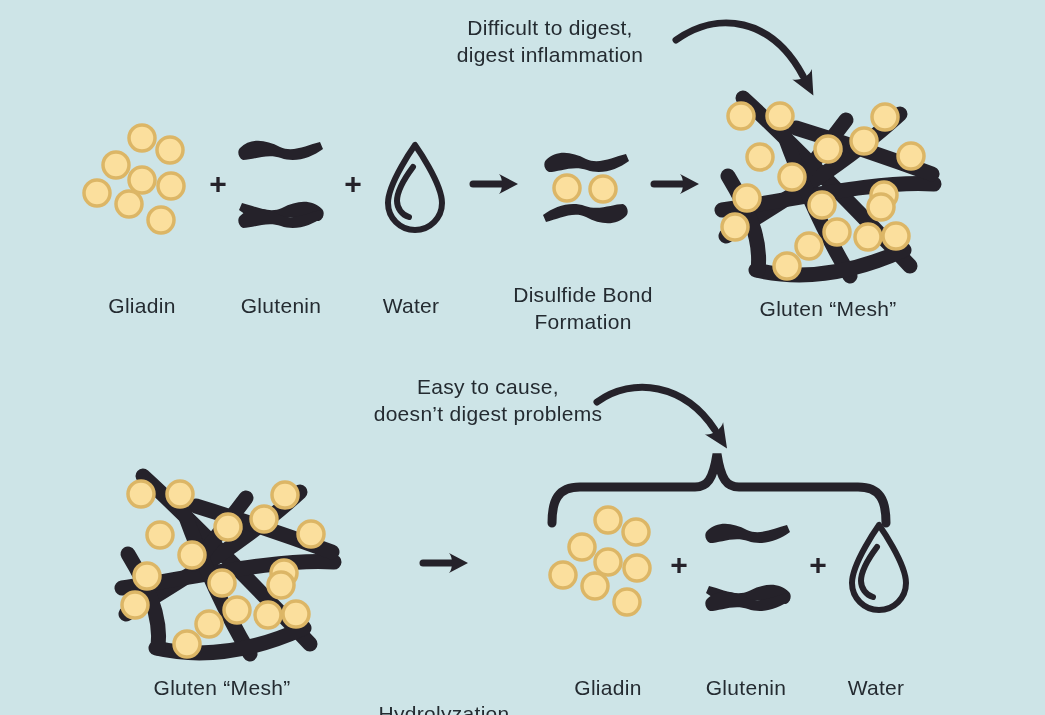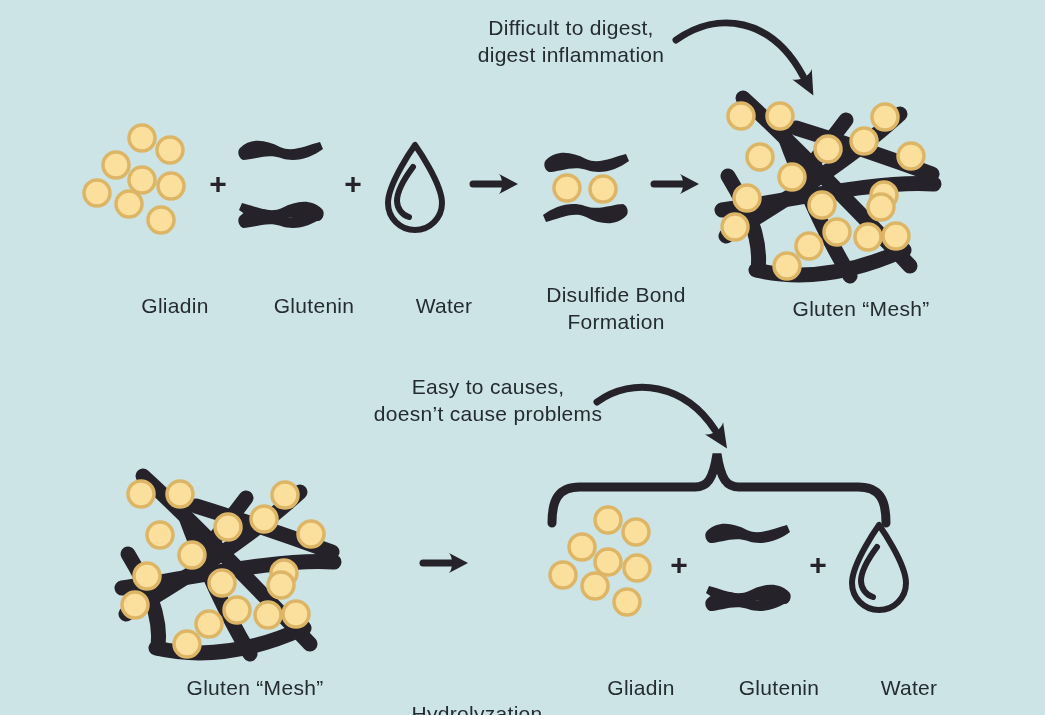--- a/index.html
+++ b/index.html
@@ -6,21 +6,21 @@
     --background:#cde4e7; --ink:#25222a; --text:#242b31;
     --dot-fill:#fbdf9d; --dot-stroke:#dcb666;
   }
   html,body{margin:0;padding:0;}
   body{font-family:"Liberation Sans","DejaVu Sans",sans-serif;}
   .canvas{position:relative;width:1045px;height:715px;background:var(--background);overflow:hidden;}
   .abs{position:absolute;}
   .label{
     position:absolute;transform:translateX(-50%);
     color:var(--text);font-size:21px;font-weight:500;letter-spacing:.3px;
-    white-space:nowrap;text-align:center;line-height:27px;margin-left:33px;
+    white-space:nowrap;text-align:center;line-height:27px;
   }
   .annotation{
     position:absolute;transform:translateX(-50%);
     color:var(--text);font-size:21px;font-weight:500;letter-spacing:.3px;
     text-align:center;line-height:27px;white-space:nowrap;
   }
   .plus{
     position:absolute;transform:translate(-50%,-50%);
     color:var(--ink);font-size:30px;font-weight:600;line-height:1;
   }
@@ -112,21 +112,21 @@
             <circle cx="139" cy="148" r="13"></circle>
           <circle cx="170" cy="153" r="13"></circle>
             <circle cx="198" cy="152" r="13"></circle>
           <circle cx="111" cy="162" r="13"></circle>
             <circle cx="89" cy="182" r="13"></circle>
         </g>
       </symbol>
     </defs>
   </svg>
 
-  <div class="annotation" style="left:571px;top:14px">
+  <div class="annotation" style="left:550px;top:14px">
     <div>Difficult to digest,</div>
     <div>digest inflammation</div>
   </div>
 
   <svg class="abs" style="left:660px;top:8px" width="165" height="95" viewBox="0 0 165 95">
     <path d="M16,32 C58,2 112,10 143,68" marker-end="url(#ah)" style="fill:none;stroke:var(--ink);stroke-width:7;stroke-linecap:round"></path>
   </svg>
 
   <svg class="abs" style="left:77px;top:110px" width="130" height="130" viewBox="0 0 130 130">
       <use href="#sym-cluster"></use>
@@ -163,22 +163,22 @@
   <div class="label" style="left:142px;top:292px">Gliadin</div>
   <div class="label" style="left:281px;top:292px">Glutenin</div>
   <div class="label" style="left:411px;top:292px">Water</div>
   <div class="label" style="left:583px;top:281px">
     <div>Disulfide Bond</div>
     <div>Formation</div>
   </div>
   <div class="label" style="left:828px;top:295px">Gluten “Mesh”</div>
 
   <div class="annotation" style="left:488px;top:373px">
-    <div>Easy to causes,</div>
-    <div>doesn’t cause problems</div>
+    <div>Easy to cause,</div>
+    <div>doesn’t digest problems</div>
   </div>
 
   <svg class="abs" style="left:585px;top:372px" width="150" height="80" viewBox="0 0 150 80">
     <path d="M12,30 C48,4 100,12 130,58" marker-end="url(#ah)" style="fill:none;stroke:var(--ink);stroke-width:7;stroke-linecap:round"></path>
   </svg>
 
   <svg class="abs" style="left:98px;top:462px" width="248" height="218" viewBox="0 0 248 218">
       <use href="#sym-mesh"></use>
     </svg>
 

